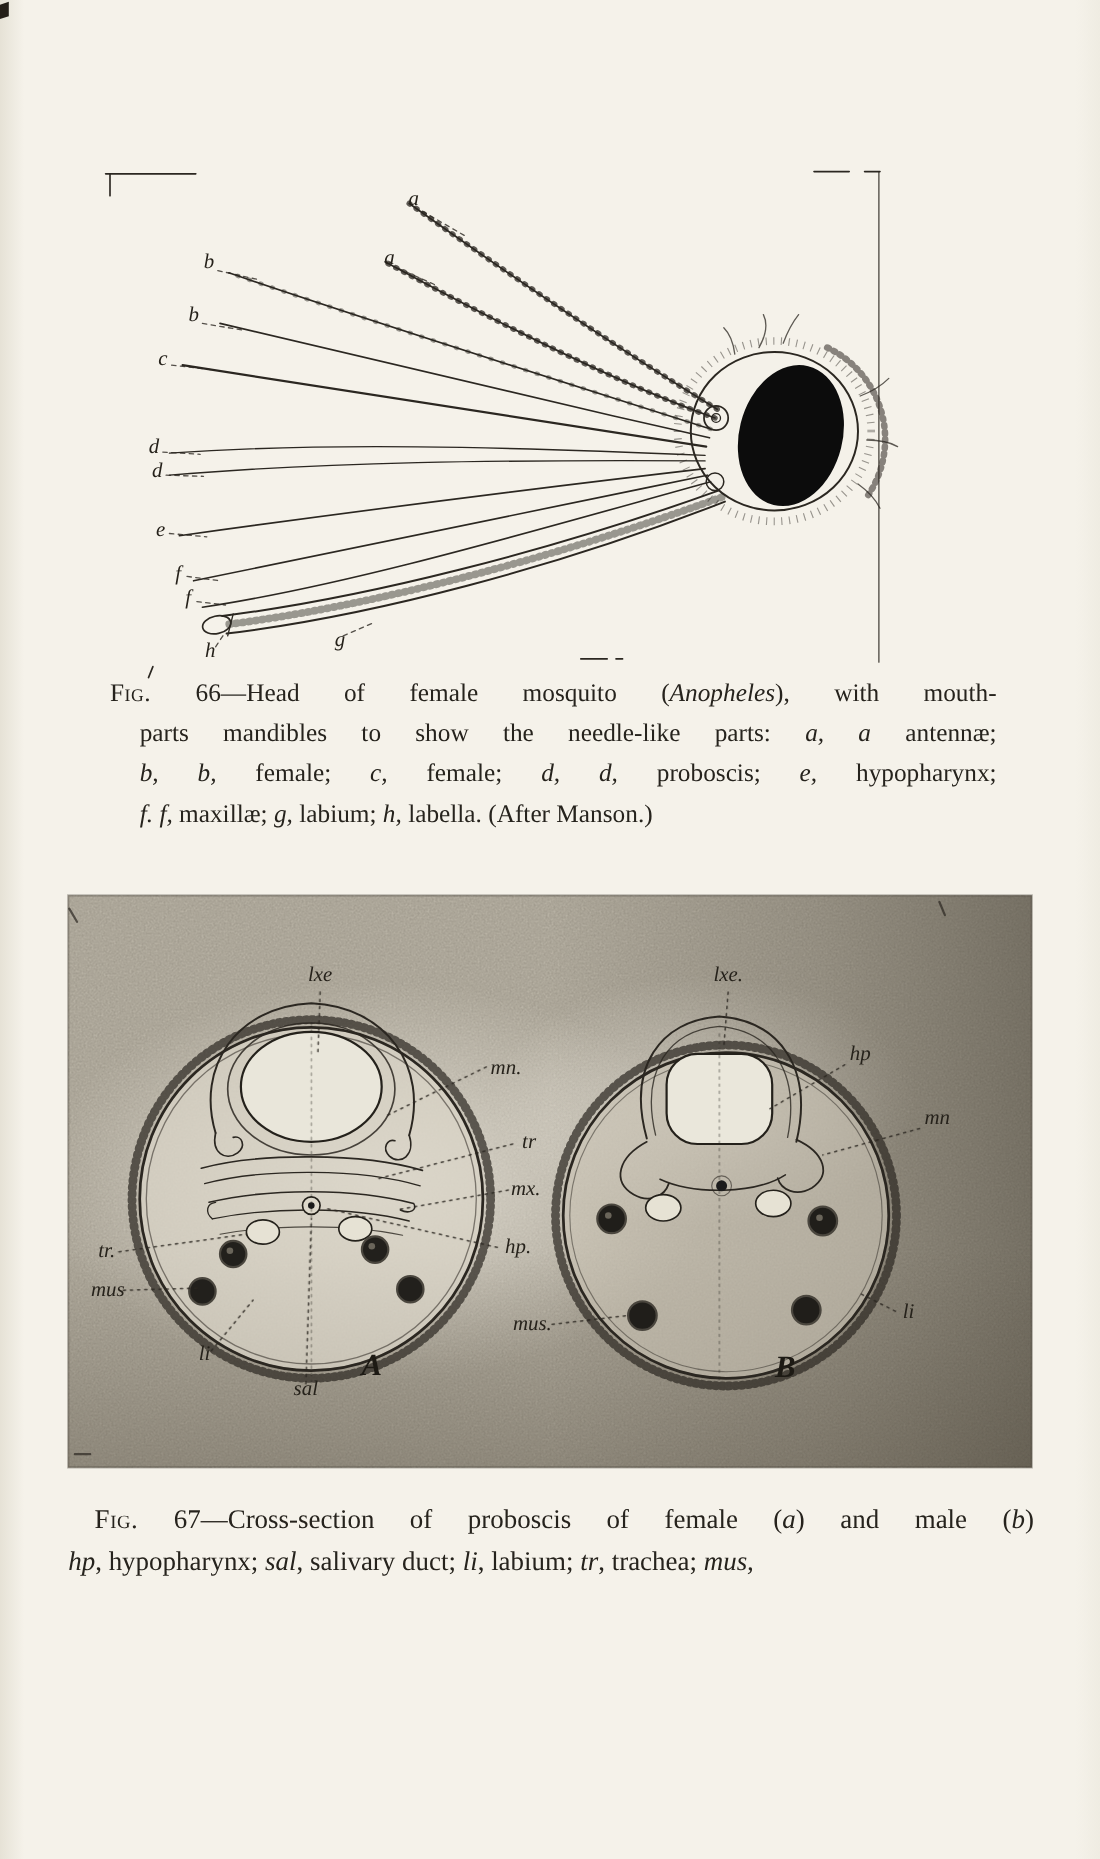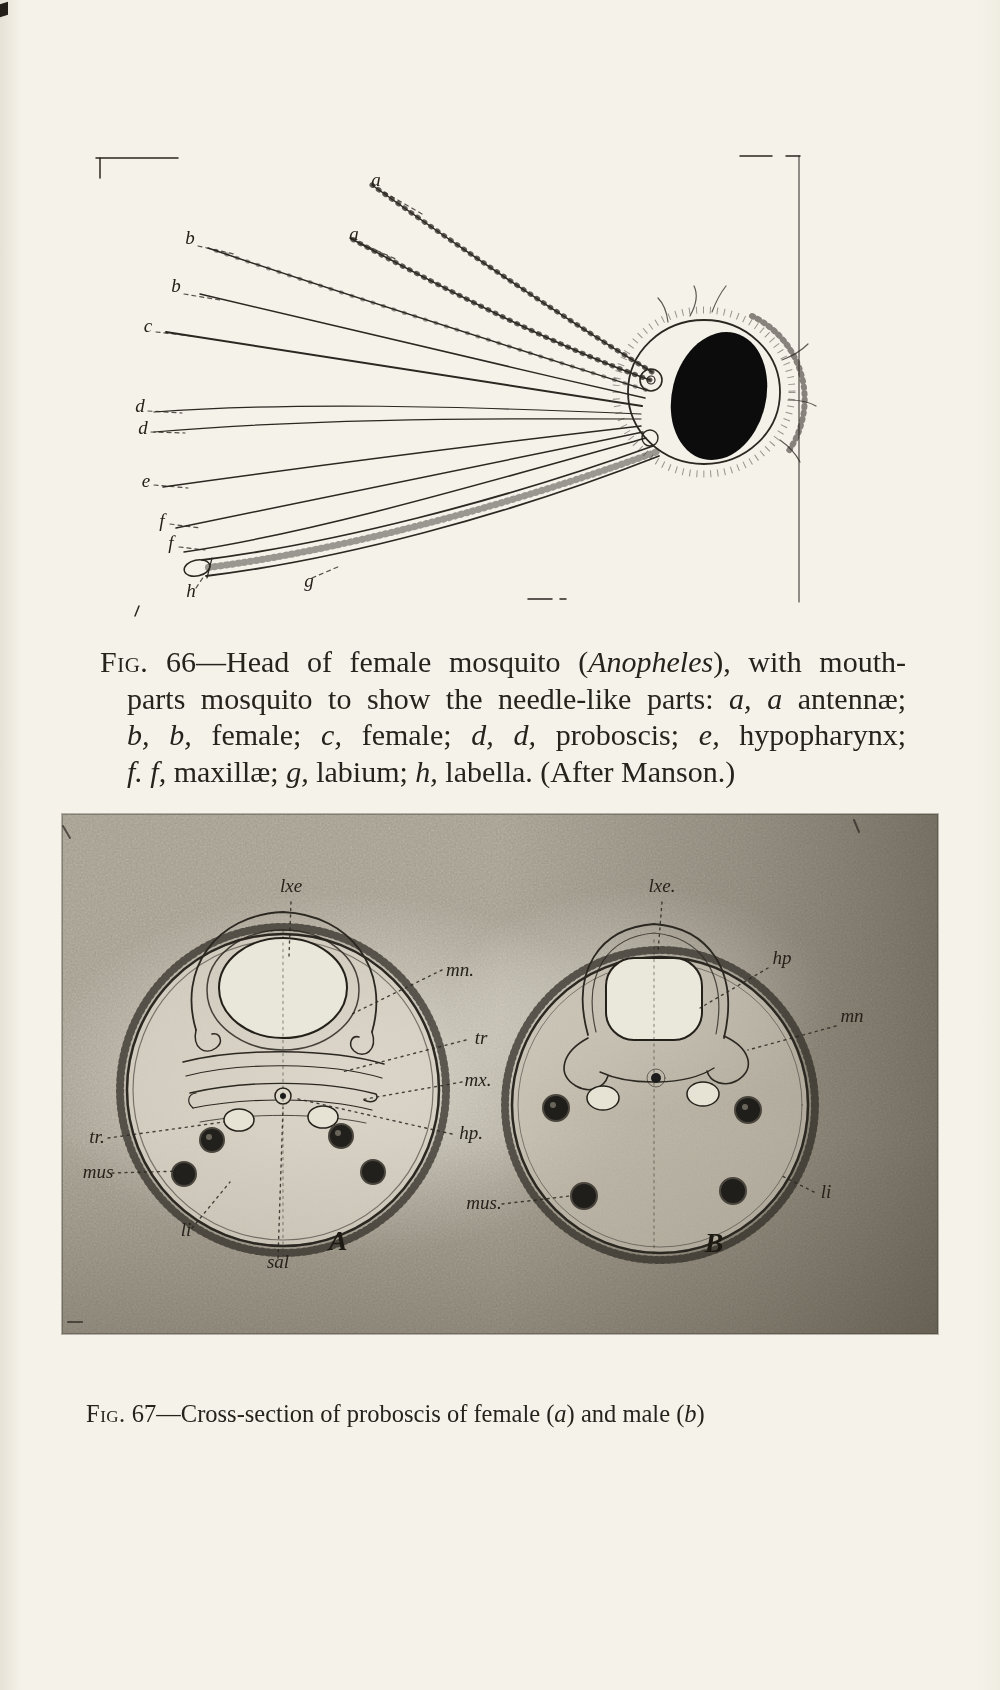--- a/index.html
+++ b/index.html
@@ -18,26 +18,26 @@
     background:#241f18;transform:skewY(-18deg);
   }
   .figwrap{position:absolute;left:0;width:1000px;}
   #fig66wrap{top:140px;height:500px;}
   #fig67wrap{top:810px;height:530px;}
   svg{display:block;}
   .ink{stroke:#2b2721;fill:none;stroke-linecap:round;}
   .fig-label{font:italic 19px "Liberation Serif","DejaVu Serif",serif;fill:#26221b;}
   .fig-letter{font:italic 700 28px "Liberation Serif","DejaVu Serif",serif;fill:#1d1a14;}
   .caption{position:absolute;color:#26231d;}
-  #cap66{top:644px;left:100px;width:806px;font-size:30px;line-height:36.5px;}
+  #cap66{top:612px;left:100px;width:806px;font-size:23px;line-height:36.5px;}
   #cap67{top:1363px;left:62px;width:878px;font-size:24.5px;line-height:38px;}
   .cap-line{text-align:justify;text-align-last:justify;}
   .cap-line:last-child{text-align-last:left;}
   #cap66 .cap-line:nth-child(n+2){padding-left:27px;}
-  #cap67 .cap-line:first-child{text-indent:24px;margin-top:32px;}
+  #cap67 .cap-line:first-child{text-indent:24px;}
   .it{font-style:italic;}
   .sc{font-variant:small-caps;letter-spacing:.5px;}
 </style>
 </head>
 <body>
 
 <div id="page">
 
   <div class="artifact-tl"></div>
 
@@ -119,21 +119,21 @@
           <text x="162" y="387" text-anchor="middle" class="fig-label">f</text>
           <text x="171" y="409" text-anchor="middle" class="fig-label">f</text>
           <text x="309" y="447" text-anchor="middle" class="fig-label">g</text>
           <text x="191" y="457" text-anchor="middle" class="fig-label">h</text>
         </g>
     </svg>
   </div>
 
   <div class="caption" id="cap66">
       <div class="cap-line"><span class="sc">Fig.</span><span> 66—Head of female mosquito (</span><span class="it">Anopheles</span><span>), with mouth-</span></div>
-      <div class="cap-line"><span>parts mosquito to show the needle-like parts: </span><span class="it">a, a</span><span> antennæ;</span></div>
+      <div class="cap-line"><span>parts mandibles to show the needle-like parts: </span><span class="it">a, a</span><span> antennæ;</span></div>
       <div class="cap-line"><span class="it">b, b,</span><span> female;  </span><span class="it">c,</span><span> female;  </span><span class="it">d, d,</span><span> proboscis;  </span><span class="it">e,</span><span> hypopharynx;</span></div>
       <div class="cap-line"><span class="it">f. f,</span><span> maxillæ;  </span><span class="it">g,</span><span> labium;  </span><span class="it">h,</span><span> labella.   (After Manson.)</span></div>
     </div>
 
   <div class="figwrap" id="fig67wrap">
     <svg width="1000" height="530" viewBox="0 0 1000 530">
       <defs>
         <filter id="grain" x="0" y="0" width="100%" height="100%">
           <feTurbulence type="fractalNoise" baseFrequency="0.55" numOctaves="2" seed="7"></feTurbulence>
           <feColorMatrix type="matrix" values="0 0 0 0 0.22  0 0 0 0 0.20  0 0 0 0 0.16  0.5 0.5 0.5 0 0"></feColorMatrix>
@@ -272,15 +272,16 @@
           <text x="852" y="212" text-anchor="middle" class="fig-label">mn</text>
           <text x="826" y="388" text-anchor="middle" class="fig-label">li</text>
           <text x="484" y="399" text-anchor="middle" class="fig-label">mus.</text>
           <text x="714" y="442" text-anchor="middle" class="fig-letter">B</text>
         </g>
     </svg>
   </div>
 
   <div class="caption" id="cap67">
       <div class="cap-line"><span class="sc">Fig.</span><span> 67—Cross-section of proboscis of female (</span><span class="it">a</span><span>) and male (</span><span class="it">b</span><span>)</span></div>
+      <div class="cap-line"><span class="it">hp</span><span>, hypopharynx;  </span><span class="it">sal</span><span>, salivary duct;  </span><span class="it">li</span><span>, labium;  </span><span class="it">tr</span><span>, trachea;  </span><span class="it">mus,</span></div>
     </div>
 
 </div>
 
 </body></html>

